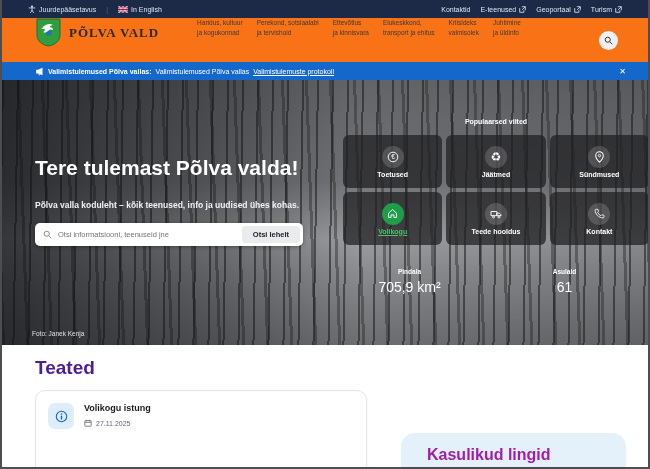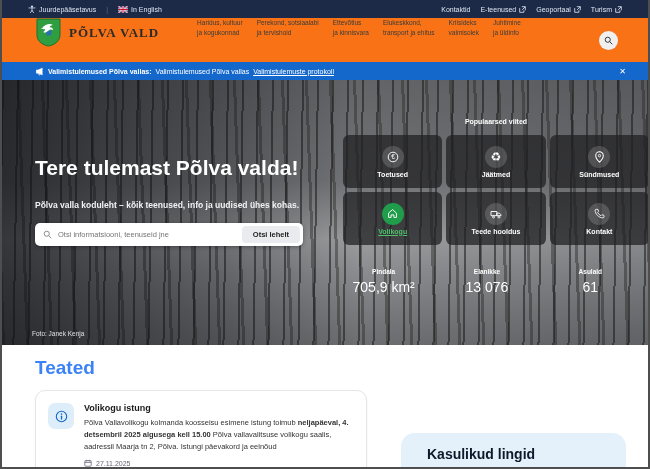--- a/index.html
+++ b/index.html
@@ -65,34 +65,34 @@
   .tile.active .tile-label { color:#4cc06a; text-decoration:underline; }
   .recycle-glyph { font-size:12px; line-height:1; color:#fff; }
 
   .stats { position:absolute; left:330px; top:188px; width:310px; display:flex; }
   .stat { flex:1; text-align:center; color:#fff; }
   .stat-label { font-size:6.5px; font-weight:bold; margin-bottom:4px; }
   .stat-value { font-size:14px; }
 
   
   .section { position:relative; background:#fff; height:124px; }
-  .section-title { position:absolute; left:33px; top:12px; font-size:19px; font-weight:bold; color:#3b82f6; }
+  .section-title { position:absolute; left:33px; top:12px; font-size:19px; font-weight:bold; color:#4c1d95; }
   .card { position:absolute; left:33px; top:45px; width:332px; height:95px; background:#fff;
           border:1px solid #e4e6ea; border-radius:10px; box-shadow:0 1px 3px rgba(0,0,0,.05);
           padding:12px 12px 0 12px; display:flex; gap:10px; }
   .card-ic { width:26px; height:26px; border-radius:7px; background:#ddeefa; flex:0 0 auto;
              display:flex; align-items:center; justify-content:center; }
   .card-body { flex:1; }
   .card-title { font-size:9px; font-weight:bold; color:#1b1b1b; margin-bottom:4px; }
   .card-text { font-size:7.5px; color:#333; line-height:1.6; }
   .card-date { display:flex; align-items:center; gap:4px; margin-top:6px; color:#667; font-size:7px; }
 
   .useful { position:absolute; left:399px; top:88px; width:225px; height:40px; background:#e4f1fa;
             border-radius:14px 14px 0 0; padding:13px 0 0 26px; }
-  .useful-title { font-size:14px; font-weight:bold; color:#0f172a; }
+  .useful-title { font-size:16px; font-weight:bold; color:#a21caf; }
 
   svg { display:block; }
 </style>
 </head>
 <body>
 
 <div class="page">
 
   <div class="topbar">
     <div class="grp">
@@ -261,24 +261,20 @@
         <div class="tile-label">Kontakt</div>
       </div>
     </div>
 
     <div class="stats">
       <div class="stat">
         <div class="stat-label">Pindala</div>
         <div class="stat-value">705,9 km²</div>
       </div>
       <div class="stat">
-        <div class="stat-label">Elanikke</div>
-        <div class="stat-value">13 076</div>
-      </div>
-      <div class="stat">
         <div class="stat-label">Asulaid</div>
         <div class="stat-value">61</div>
       </div>
     </div>
 
     <div class="credit">Foto: Janek Kenja</div>
   </div>
 
   <div class="section">
     <h2 class="section-title">Teated</h2>
@@ -286,23 +282,20 @@
     <div class="card">
       <div class="card-ic">
         <svg width="13" height="13" viewBox="0 0 14 14">
             <circle cx="7" cy="7" r="5.6" stroke="#1468cc" stroke-width="1.2" fill="none"></circle>
             <circle cx="7" cy="4.3" r=".9" fill="#1468cc"></circle>
             <rect x="6.3" y="6" width="1.4" height="4.4" rx=".7" fill="#1468cc"></rect>
           </svg>
       </div>
       <div class="card-body">
         <div class="card-title">Volikogu istung</div>
-        <div class="card-text">
-          <span>Põlva Vallavolikogu kolmanda koosseisu esimene istung toimub </span><b>neljapäeval, 4. detsembril 2025 algusega kell 15.00</b><span> Põlva vallavalitsuse volikogu saalis, aadressil Maarja tn 2, Põlva. Istungi päevakord ja eelnõud</span>
-        </div>
         <div class="card-date">
           <span>
             <svg width="8" height="8" viewBox="0 0 10 10">
                 <rect x="1" y="2" width="8" height="7" rx="1" stroke="#667" stroke-width="1" fill="none"></rect>
                 <path d="M3 1v2M7 1v2M1 4.2h8" stroke="#667" stroke-width="1"></path>
               </svg>
           </span>
           <span>27.11.2025</span>
         </div>
       </div>

